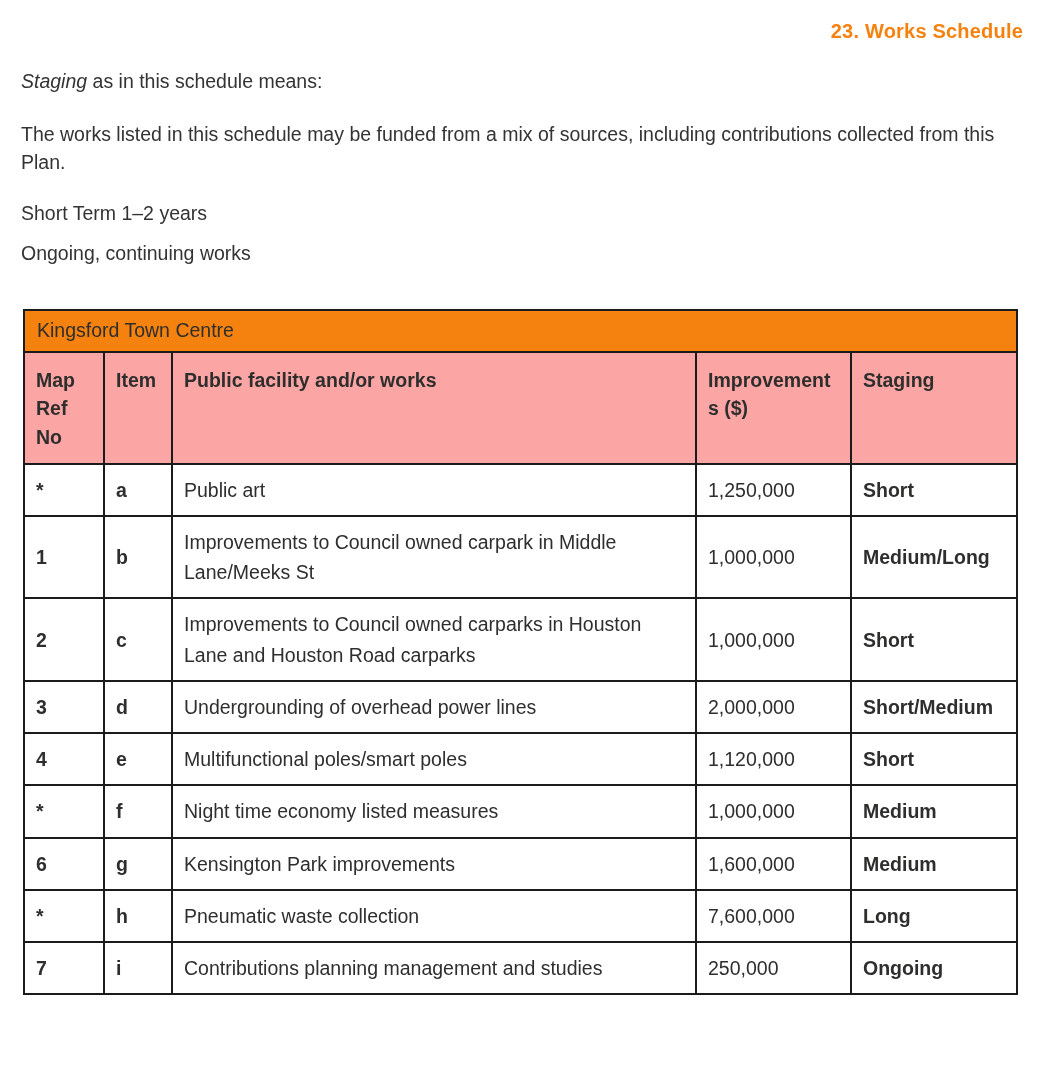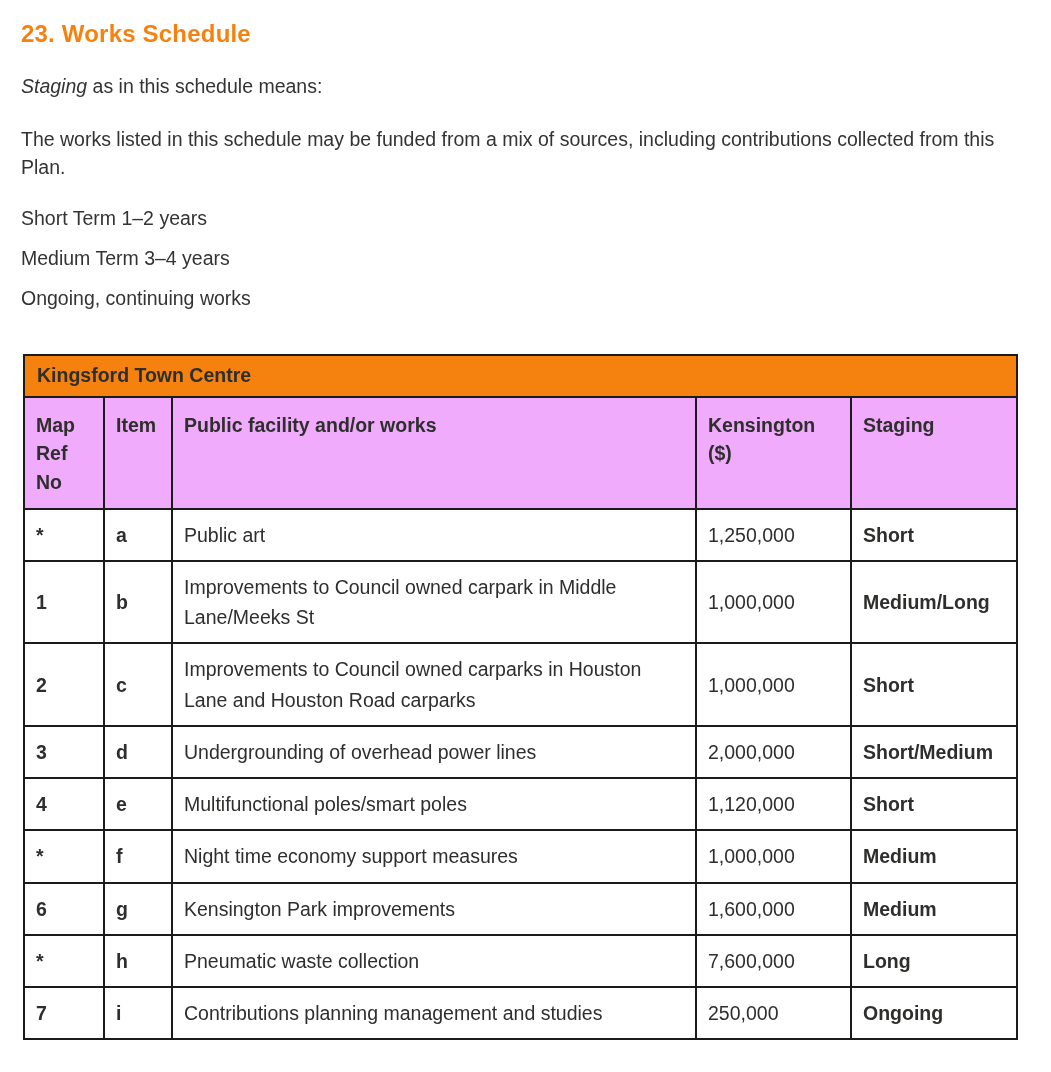--- a/index.html
+++ b/index.html
@@ -12,24 +12,25 @@
     height: 1072px;
     font-family: "Liberation Sans", sans-serif;
     color: #333333;
     overflow: hidden;
   }
   .content {
     padding: 16px 28px 0 21px;
   }
   .page-heading {
     color: #f5820f;
-    font-size: 24px;
+    font-size: 20px;
     font-weight: bold;
     margin: 4px 0 24px 0;
     letter-spacing: 0.2px;
+    text-align: right;
   }
   .para {
     font-size: 19.5px;
     line-height: 28px;
     margin: 0 0 25px 0;
     max-width: 990px;
   }
   .staging-lead {
     font-style: italic;
   }
@@ -46,28 +47,28 @@
   }
   .works-table th,
   .works-table td {
     border: 2px solid #1b1b1b;
     font-size: 19.5px;
     color: #2e2e2d;
     word-wrap: break-word;
   }
   .table-title-cell {
     background: #f5820f;
-    font-weight: bold;
+    font-weight: normal;
     font-size: 20px;
     text-align: left;
     padding: 8px 12px 9px 12px;
     color: #2e2e2d;
   }
   .works-table thead th.col-header {
-    background: #f0abfc;
+    background: #fca5a5;
     font-weight: bold;
     text-align: left;
     vertical-align: top;
     padding: 13px 10px 12px 11px;
     line-height: 1.45;
   }
   .works-table tbody td {
     padding: 10px 10px 10px 11px;
     vertical-align: middle;
     line-height: 1.55;
@@ -82,40 +83,39 @@
 
 <div class="content">
 
   <h1 class="page-heading">23. Works Schedule</h1>
 
   <p class="para"><span class="staging-lead">Staging</span><span> as in this schedule means:</span></p>
 
   <p class="para">The works listed in this schedule may be funded from a mix of sources, including contributions collected from this Plan.</p>
 
   <p class="term">Short Term 1–2 years</p>
-  <p class="term">Medium Term 3–4 years</p>
   <p class="term">Ongoing, continuing works</p>
 
   <table class="works-table">
     <colgroup>
       <col style="width:80px">
       <col style="width:68px">
       <col style="width:524px">
       <col style="width:155px">
       <col style="width:166px">
     </colgroup>
     <thead>
       <tr>
         <th class="table-title-cell" colspan="5">Kingsford Town Centre</th>
       </tr>
       <tr>
         <th class="col-header">Map Ref No</th>
         <th class="col-header">Item</th>
         <th class="col-header">Public facility and/or works</th>
-        <th class="col-header">Kensington ($)</th>
+        <th class="col-header">Improvements ($)</th>
         <th class="col-header">Staging</th>
       </tr>
     </thead>
     <tbody>
       <tr>
         <td class="bold">*</td>
         <td class="bold">a</td>
         <td>Public art</td>
         <td>1,250,000</td>
         <td class="bold">Short</td>
@@ -144,21 +144,21 @@
       <tr>
         <td class="bold">4</td>
         <td class="bold">e</td>
         <td>Multifunctional poles/smart poles</td>
         <td>1,120,000</td>
         <td class="bold">Short</td>
       </tr>
       <tr>
         <td class="bold">*</td>
         <td class="bold">f</td>
-        <td>Night time economy support measures</td>
+        <td>Night time economy listed measures</td>
         <td>1,000,000</td>
         <td class="bold">Medium</td>
       </tr>
       <tr>
         <td class="bold">6</td>
         <td class="bold">g</td>
         <td>Kensington Park improvements</td>
         <td>1,600,000</td>
         <td class="bold">Medium</td>
       </tr>

